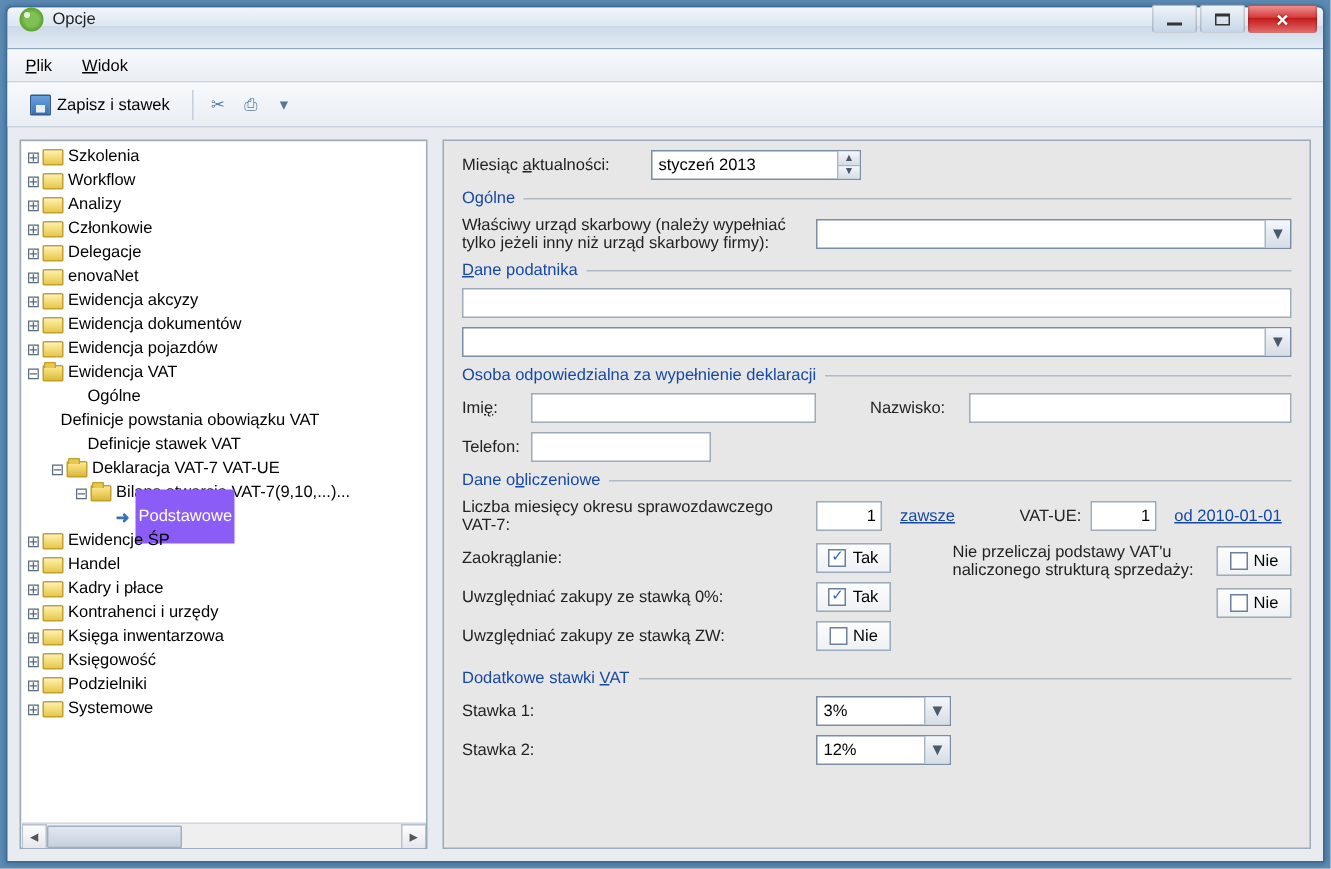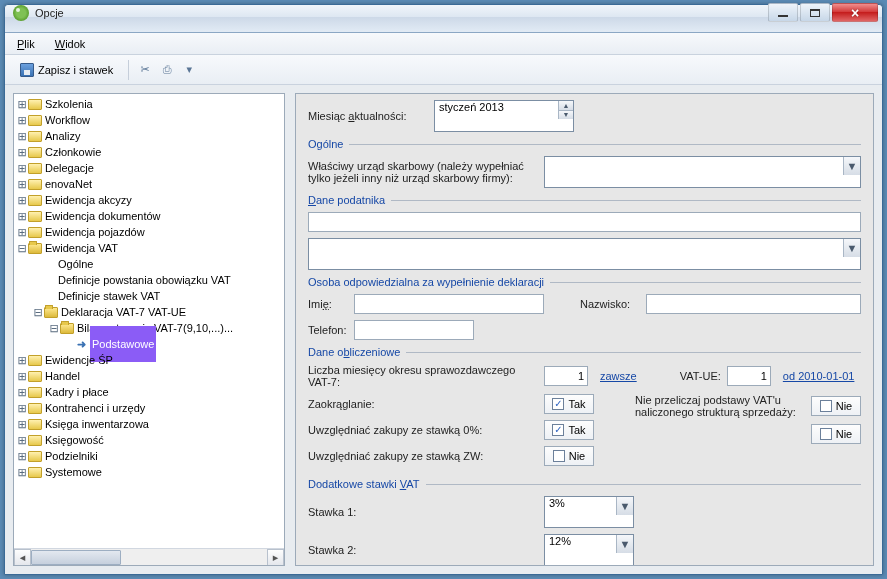--- a/index.html
+++ b/index.html
@@ -55,21 +55,21 @@
 .label { color: #222; }
 .label.link { color: #1648a6; }
 .label.link .u { text-decoration: underline; }
 
 .group-label { color: #1648a6; margin: 6px 0 6px 0; display:flex; align-items:center; gap:6px;}
 .group-label .line { flex:1; height:1px; background:#b0b9c5; }
 .group-label .u { text-decoration: underline; }
 
 .text-input { height: 20px; background: #fff; border: 1px solid #9caab9; padding: 1px 3px; }
 .num-input { height: 20px; width: 44px; background: #fff; border: 1px solid #9caab9; text-align: right; padding: 1px 3px; }
-.combo { height: 32px; background: #fff; border: 1px solid #7b8ea3; display:flex; align-items:flex-start; }
+.combo { height: 20px; background: #fff; border: 1px solid #7b8ea3; display:flex; align-items:center; }
 .combo .combo-val { flex:1; padding: 0 4px; }
 .combo .combo-btn { width: 17px; height: 18px; background: linear-gradient(#f5f7fa,#d6dde6); border-left: 1px solid #a9b6c5; display:flex;align-items:center;justify-content:center; color:#4a5a6d; cursor:pointer;}
 .spin-btns { width:15px; display:flex;flex-direction:column; height:18px;}
 .spin-btns div{flex:1;border-left:1px solid #a9b6c5;background:linear-gradient(#f5f7fa,#d6dde6);display:flex;align-items:center;justify-content:center;font-size:7px;color:#4a5a6d;cursor:pointer;}
 .spin-btns div:first-child{border-bottom:1px solid #a9b6c5;}
 
 .chk-cell { height: 20px; width: 50px; background: linear-gradient(#fdfdfd,#eef1f5); border: 1px solid #9caab9; display:flex; align-items:center; justify-content:center; gap:4px; }
 .chk-box { width: 12px; height: 12px; background: #fff; border: 1px solid #6c809a; display:flex;align-items:center;justify-content:center;}
 .chk-box.checked::after { content:"✓"; font-size:10px; color:#2f64c1; line-height:1;}
 .chk-lab { }
@@ -164,21 +164,21 @@
             <div class="tree-row" style="padding-left: 2px;">
               <span class="expander">⊟</span>
               <span class="folder open"></span>
               <span class="tree-label">Ewidencja VAT</span>
             </div>
             <div class="tree-row" style="padding-left: 18px;">
               <span class="expander">&nbsp;</span>
               <span style="width: 14px; display: inline-block;"></span>
               <span class="tree-label">Ogólne</span>
             </div>
-            <div class="tree-row" style="padding-left: 18px;">
+            <div class="tree-row" style="">
               <span class="expander">&nbsp;</span>
               <span style="width: 14px; display: inline-block;"></span>
               <span class="tree-label">Definicje powstania obowiązku VAT</span>
             </div>
             <div class="tree-row" style="padding-left: 18px;">
               <span class="expander">&nbsp;</span>
               <span style="width: 14px; display: inline-block;"></span>
               <span class="tree-label">Definicje stawek VAT</span>
             </div>
             <div class="tree-row" style="padding-left: 18px;">

